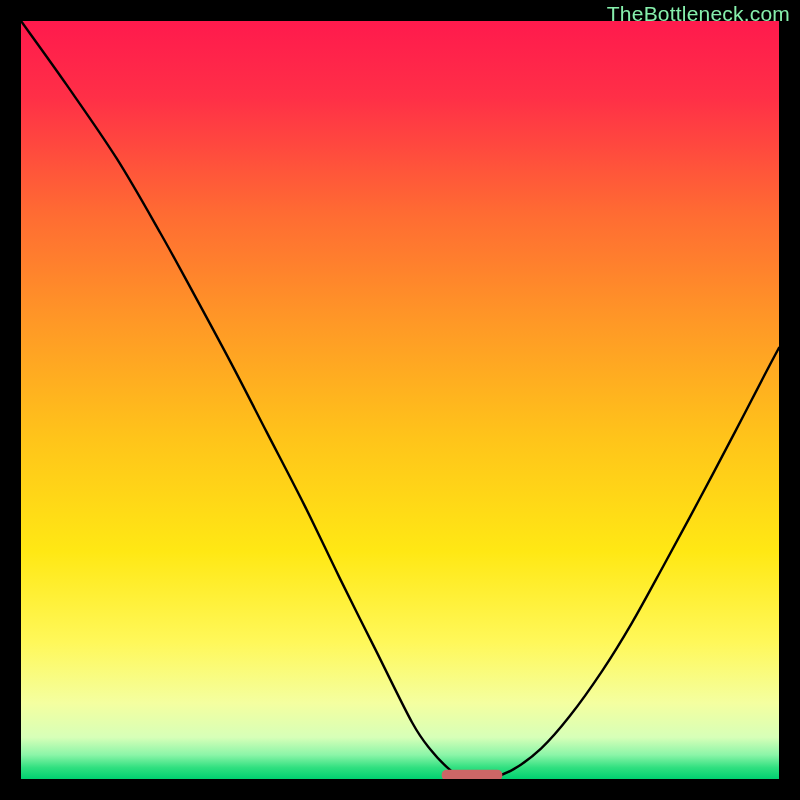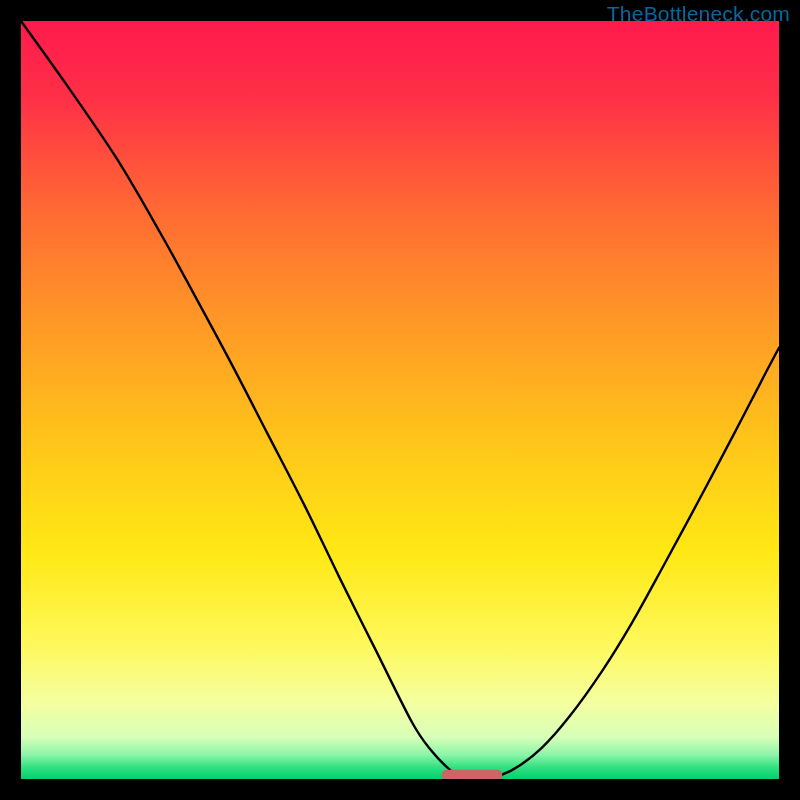--- a/index.html
+++ b/index.html
@@ -16,21 +16,21 @@
     left: 21px;
     top: 21px;
     width: 758px;
     height: 758px;
     background: #000000;
   }
   .watermark {
     position: absolute;
     top: 2px;
     right: 10px;
-    color: #0369a1;
+    color: #86efac;
     font-size: 21px;
     font-weight: 500;
     letter-spacing: 0.2px;
     z-index: 50;
   }
   svg {
     display: block;
   }
 </style>
 </head>

